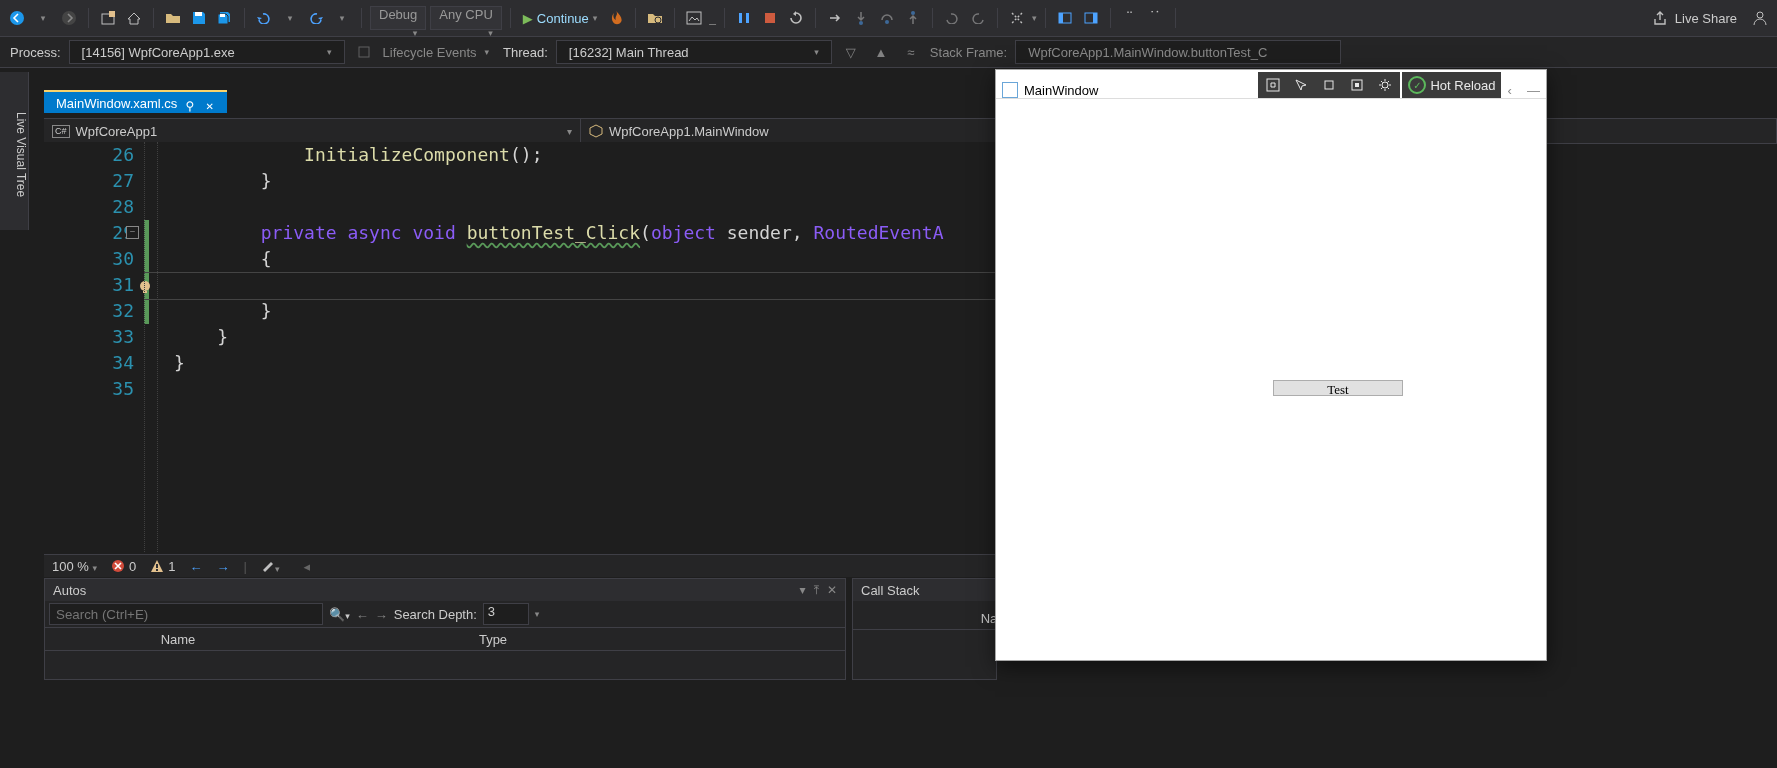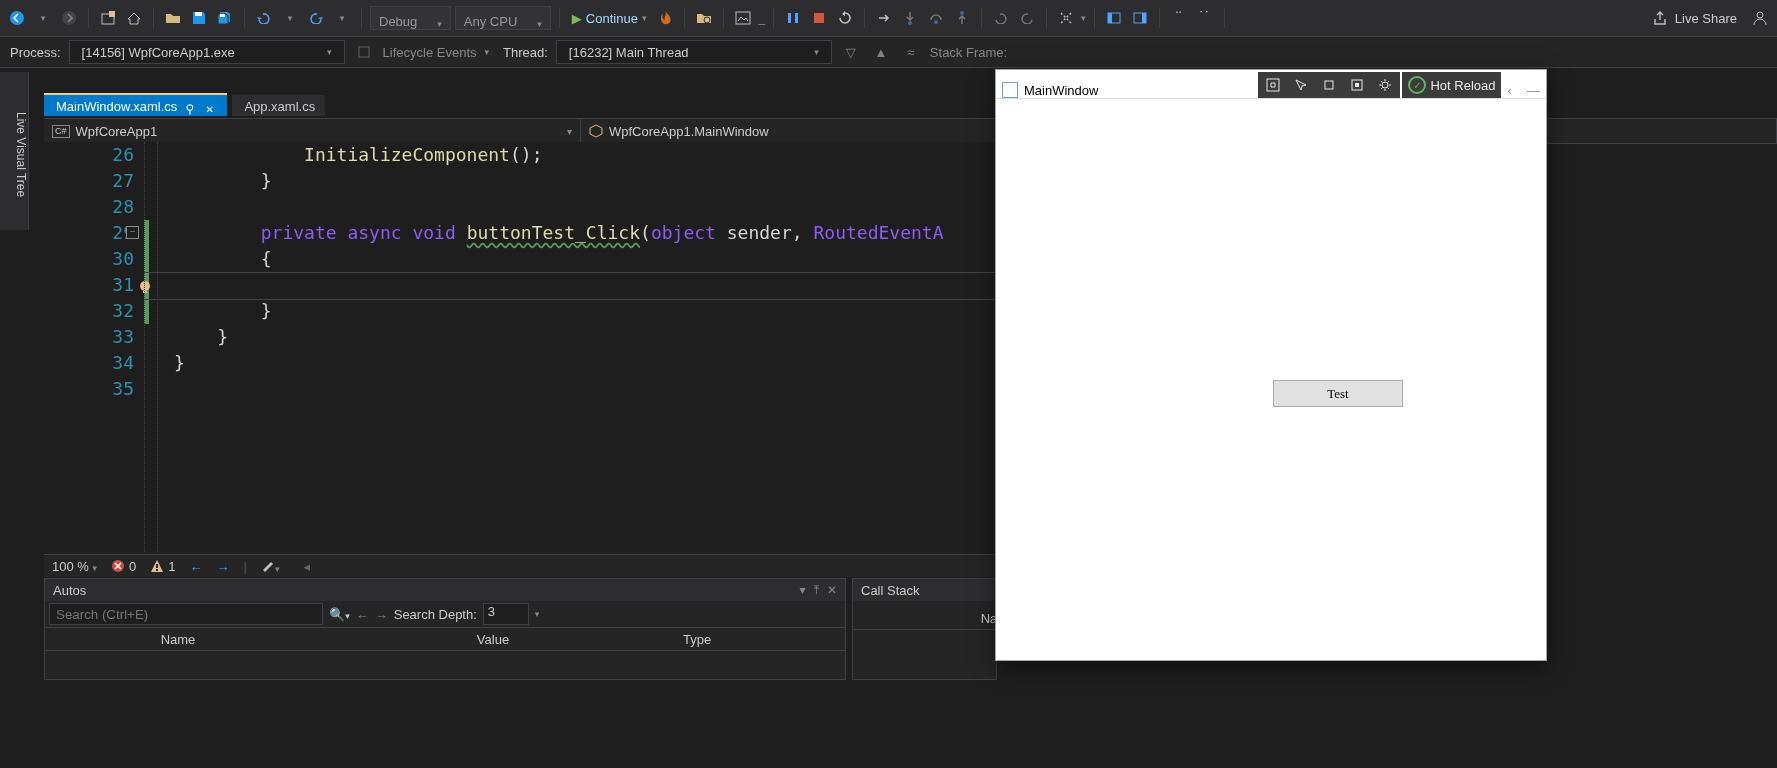--- a/index.html
+++ b/index.html
@@ -31,22 +31,23 @@
   }
   .tb-sep { width:1px; height:20px; background:#3f3f46; margin:0 4px; }
   .combo {
     height: 22px;
     border: 1px solid #3f3f46;
     background: #333337;
     color: #999;
     padding: 0 8px;
     display: inline-flex;
     align-items: flex-end;
-    gap: 20px;
+    gap: 6px;
     font-size: 13px;
+    flex-direction: column;
   }
   .combo .chev { font-size: 9px; color:#888; }
   .continue-btn { color:#9cdcfe; display:inline-flex; align-items:center; gap:4px; padding:0 4px; }
   .continue-btn .play { color:#7cbb5a; }
   .flame { color:#d16c20; }
   .live-share {
     margin-left: auto;
     display: inline-flex; align-items: center; gap: 6px;
     color:#ccc;
     padding: 0 8px;
@@ -88,22 +89,23 @@
     padding-top: 8px;
     border-right: 1px solid #3f3f46;
   }
 
   
   #tabs {
     position: absolute;
     left: 44px; top: 90px;
     height: 26px;
     display: flex;
-    gap: 5px;
-    align-items: flex-end;
+    gap: 12px;
+    align-items: center;
+    flex-direction: column;
   }
   .etab {
     padding: 4px 10px 2px 12px;
     display: inline-flex; align-items: center; gap: 8px;
     background: #2d2d30;
     color:#ccc;
     font-size: 13px;
     border-top: 0;
   }
   .etab.active {
@@ -281,21 +283,21 @@
   }
   .green-check {
     width:14px; height:14px; border-radius:50%;
     border:2px solid #5cb85c; display:inline-flex;
     align-items:center; justify-content:center;
     color:#5cb85c; font-size:10px;
   }
   .ctrl-min { margin-left:6px; color:#888; }
   .test-btn {
     position:absolute; top:310px; left:277px;
-    width:130px; height:27px;
+    width:130px; height:16px;
     background:#e1e1e1; border:1px solid #adadad;
     font-family:"Segoe UI"; font-size:13px; color:#000;
   }
 </style>
 </head>
 <body>
 
 <div id="toolbar">
   <span class="tb-btn">
     <svg width="16" height="16">
@@ -499,20 +501,23 @@
   <span style="font-size:9px;color:#888;">▾</span>
   <span class="dbg-label" style="margin-left:6px;">Thread:</span>
   <div class="dbg-combo" style="min-width:250px;">
     <span>[16232] Main Thread</span>
     <span style="margin-left:auto;font-size:9px;color:#888;">▾</span>
   </div>
   <span class="tb-btn" style="opacity:.6;">▽</span>
   <span class="tb-btn" style="opacity:.6;">▲</span>
   <span class="tb-btn" style="opacity:.6;">≈</span>
   <span class="dbg-label" style="color:#888;">Stack Frame:</span>
+  <div class="dbg-combo" style="min-width:300px;color:#888;">
+    <span>WpfCoreApp1.MainWindow.buttonTest_C</span>
+  </div>
 </div>
 
 <div id="lvtree">
   <span>Live Visual Tree</span>
 </div>
 
 <div id="tabs">
   <div class="etab active">
     <span>MainWindow.xaml.cs</span>
     <span class="pin"></span>
@@ -617,21 +622,20 @@
     <span style="color:#888;">←</span>
     <span style="color:#888;">→</span>
     <span style="color:#ccc;">Search Depth:</span>
     <div class="sd-box">
       <span>3</span>
     </div>
     <span style="font-size:9px;color:#888;">▾</span>
   </div>
   <div class="colhead">
     <span>Name</span>
-    <span>Value</span>
     <span>Type</span>
   </div>
 </div>
 
 <div id="callstack">
   <div class="panel-title">
     <span>Call Stack</span>
   </div>
   <div style="height:6px;"></div>
   <div class="colhead" style="padding-left:20px;">

